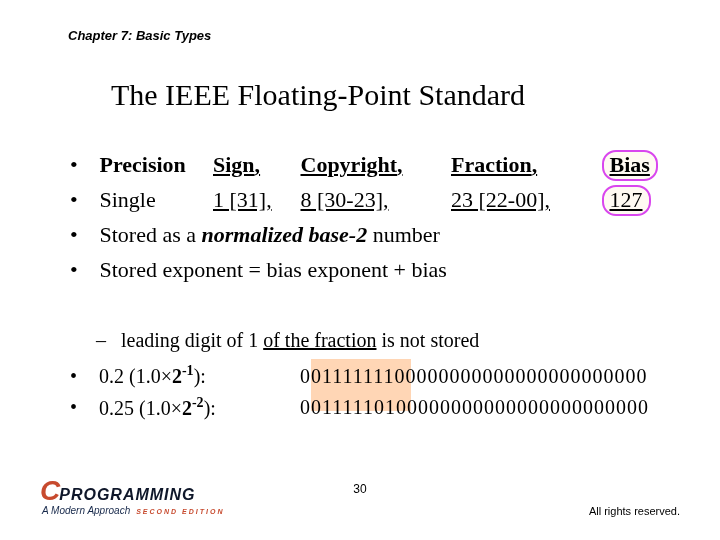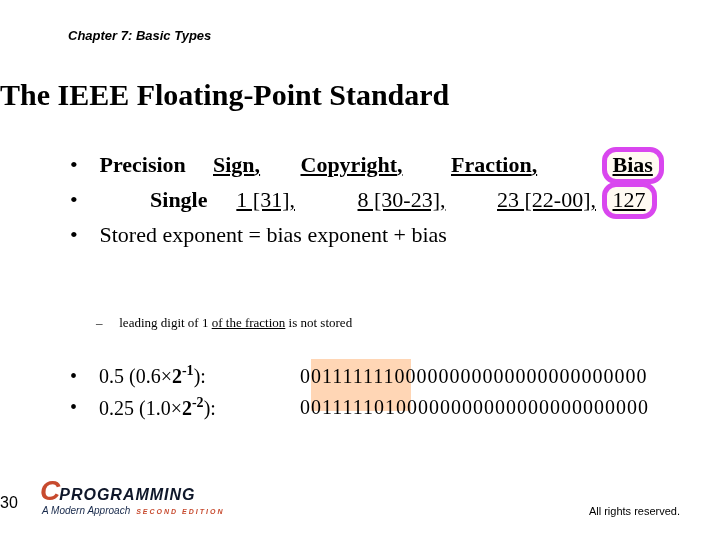--- a/index.html
+++ b/index.html
@@ -19,52 +19,51 @@
     font-family: Arial, Helvetica, sans-serif;
     font-size: 13px;
     font-weight: bold;
     font-style: italic;
   }
   .slide-title {
     position: absolute;
     top: 78px;
     left: 0;
     width: 636px;
-    text-align: left;
+    text-align: center;
     font-size: 30px;
-    font-weight: bold;
   }
   .bullets {
     position: absolute;
     top: 148px;
     left: 70px;
     font-size: 22px;
     line-height: 1.5;
   }
   .row { white-space: nowrap; margin-bottom: 2px; }
   .bullet-dot { display:inline-block; width: 24px; }
   .col-prec { display:inline-block; width: 108px; font-weight: bold; }
-  .col-precn { display:inline-block; width: 108px; font-weight: bold; text-align: right; }
+  .col-precn { display:inline-block; width: 108px; font-weight: normal; }
   .col-sign { display:inline-block; width: 82px; }
   .col-exp  { display:inline-block; width: 145px; }
   .col-frac { display:inline-block; width: 145px; }
   .col-bias { display:inline-block; }
   .hdr { font-weight: bold; text-decoration: underline; }
-  .u { text-decoration: underline; text-align: right; }
+  .u { text-decoration: underline; }
   .hl-bias {
-    border: 5px solid #d946ef;
+    border: 2px solid #d946ef;
     border-radius: 14px;
     padding: 0 6px 2px 6px;
     background: rgba(255,220,170,0.15);
   }
   .sub-bullets {
     position: absolute;
-    top: 314px;
+    top: 326px;
     left: 96px;
-    font-size: 13px;
+    font-size: 20px;
     line-height: 1.45;
   }
   .dash { display:inline-block; width: 20px; }
   .ex-bullets {
     position: absolute;
     top: 360px;
     left: 70px;
     font-size: 20px;
     line-height: 1.55;
   }
@@ -73,25 +72,26 @@
   .binstr { letter-spacing: 1px; position: relative; display:inline-block; }
   .hl-exp-overlay {
     position: absolute;
     top: -2px;
     height: 52px;
     background: rgba(255,180,120,0.55);
     z-index: -1;
   }
   .page-num {
     position: absolute;
-    bottom: 28px;
+    bottom: 44px;
     left: 0;
     width: 720px;
+    text-align: center;
     font-family: Arial, sans-serif;
-    font-size: 16px;
+    font-size: 12px;
   }
   .copyright {
     position: absolute;
     bottom: 22px;
     right: 40px;
     font-family: Arial, sans-serif;
     font-size: 11px;
     line-height: 1.3;
     text-align: left;
   }
@@ -160,37 +160,41 @@
   <div class="row">
     <span class="bullet-dot">•</span>
     <span class="col-precn">Single</span>
     <span class="col-sign u"><span>1 [31]</span><span style="text-decoration:none;">,</span></span>
     <span class="col-exp u"><span>8 [30-23]</span><span style="text-decoration:none;">,</span></span>
     <span class="col-frac u"><span>23 [22-00]</span><span style="text-decoration:none;">,</span></span>
     <span class="col-bias"><span class="hl-bias u">127</span></span>
   </div>
 
 
+  <div class="row">
+    <span class="bullet-dot">•</span>
+    <span>Stored as a </span><i><b>normalized base-2</b></i><span> number</span>
+  </div>
 
   <div class="row">
     <span class="bullet-dot">•</span>
     <span>Stored exponent = bias exponent + bias</span>
   </div>
 </div>
 
 <div class="sub-bullets">
   <span class="dash">–</span>
   <span>leading digit of 1 </span><span class="u">of the fraction</span><span> is not stored</span>
 </div>
 
 <div class="ex-bullets">
   <div style="position:relative;">
     <span class="bullet-dot" style="display:inline-block;width:24px;">•</span>
     <span class="ex-left">
-      <span>0.5 (0.6×</span><b>2</b><b class="sup">-1</b><span>):</span>
+      <span>0.2 (1.0×</span><b>2</b><b class="sup">-1</b><span>):</span>
     </span>
     <span class="binstr">
       <span class="hl-exp-overlay" style="left:11px; width:100px;"></span>
       <span>00111111100000000000000000000000</span>
     </span>
   </div>
   <div>
     <span class="bullet-dot" style="display:inline-block;width:24px;">•</span>
     <span class="ex-left">
       <span>0.25 (1.0×</span><b>2</b><b class="sup">-2</b><span>):</span>

